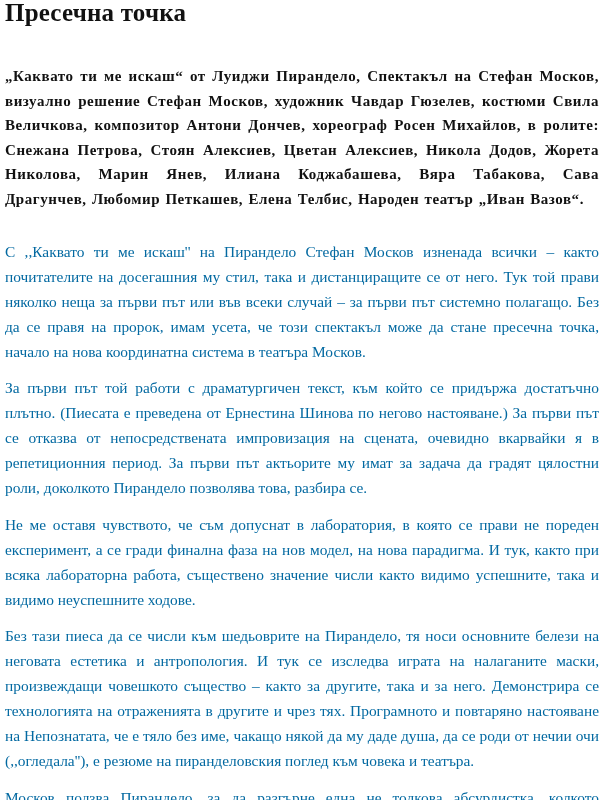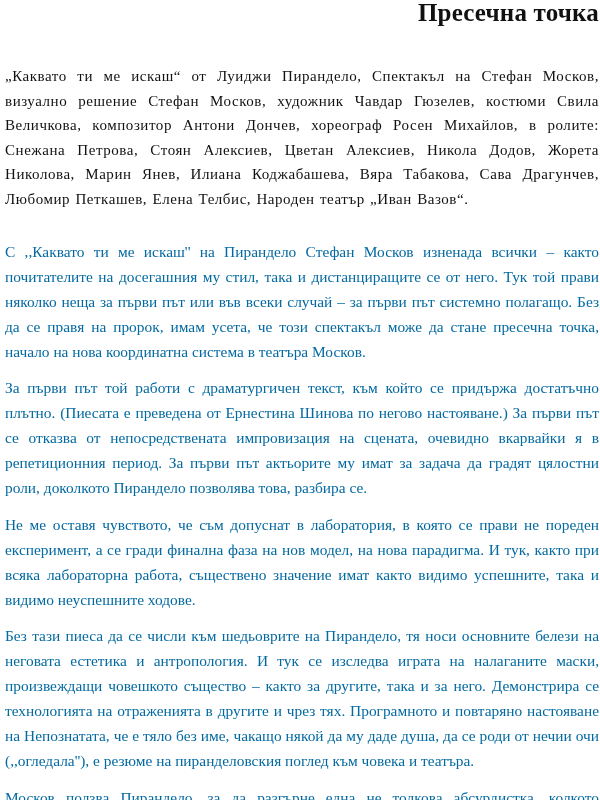--- a/index.html
+++ b/index.html
@@ -20,27 +20,26 @@
     color: #2a2a2a;
   }
   .title {
     margin: 0;
     padding-top: 0;
     font-size: 25px;
     line-height: 26px;
     font-weight: bold;
     color: #111;
     letter-spacing: 0.2px;
-    text-align: right;
   }
   .credits {
     margin: 38px 0 0 0;
     font-size: 15px;
     line-height: 24.6px;
-    font-weight: normal;
+    font-weight: bold;
     color: #111;
     text-align: justify;
     text-align-last: left;
     letter-spacing: 0.55px;
     word-spacing: 1px;
   }
   .body {
     margin-top: 27px;
   }
   .para {
@@ -54,17 +53,17 @@
 </style>
 </head>
 <body>
 
 <div class="page">
   <h1 class="title">Пресечна точка</h1>
   <p class="credits">„Каквато ти ме искаш“ от Луиджи Пирандело, Спектакъл на Стефан Москов, визуално решение Стефан Москов, художник Чавдар Гюзелев, костюми Свила Величкова, композитор Антони Дончев, хореограф Росен Михайлов, в ролите: Снежана Петрова, Стоян Алексиев, Цветан Алексиев, Никола Додов, Жорета Николова, Марин Янев, Илиана Коджабашева, Вяра Табакова, Сава Драгунчев, Любомир Петкашев, Елена Телбис, Народен театър „Иван Вазов“.</p>
   <div class="body">
     <p class="para">С ,,Каквато ти ме искаш'' на Пирандело Стефан Москов изненада всички – както почитателите на досегашния му стил, така и дистанциращите се от него. Тук той прави няколко неща за първи път или във всеки случай – за първи път системно полагащо. Без да се правя на пророк, имам усета, че този спектакъл може да стане пресечна точка, начало на нова координатна система в театъра Москов.</p>
     <p class="para">За първи път той работи с драматургичен текст, към който се придържа достатъчно плътно. (Пиесата е преведена от Ернестина Шинова по негово настояване.) За първи път се отказва от непосредствената импровизация на сцената, очевидно вкарвайки я в репетиционния период. За първи път актьорите му имат за задача да градят цялостни роли, доколкото Пирандело позволява това, разбира се.</p>
-    <p class="para">Не ме оставя чувството, че съм допуснат в лаборатория, в която се прави не пореден експеримент, а се гради финална фаза на нов модел, на нова парадигма. И тук, както при всяка лабораторна работа, съществено значение имат както видимо успешните, така и видимо неуспешните ходове.</p>
+    <p class="para">Не ме оставя чувството, че съм допуснат в лаборатория, в която се прави не пореден експеримент, а се гради финална фаза на нов модел, на нова парадигма. И тук, както при всяка лабораторна работа, съществено значение числи както видимо успешните, така и видимо неуспешните ходове.</p>
     <p class="para">Без тази пиеса да се числи към шедьоврите на Пирандело, тя носи основните белези на неговата естетика и антропология. И тук се изследва играта на налаганите маски, произвеждащи човешкото същество – както за другите, така и за него. Демонстрира се технологията на отраженията в другите и чрез тях. Програмното и повтаряно настояване на Непознатата, че е тяло без име, чакащо някой да му даде душа, да се роди от нечии очи (,,огледала''), е резюме на пиранделовския поглед към човека и театъра.</p>
     <p class="para">Москов ползва Пирандело, за да разгърне една не толкова абсурдистка, колкото сюрреалистична театралност. Натам е прицелена и визуалната програма, и</p>
   </div>
 </div>
 
 </body></html>

